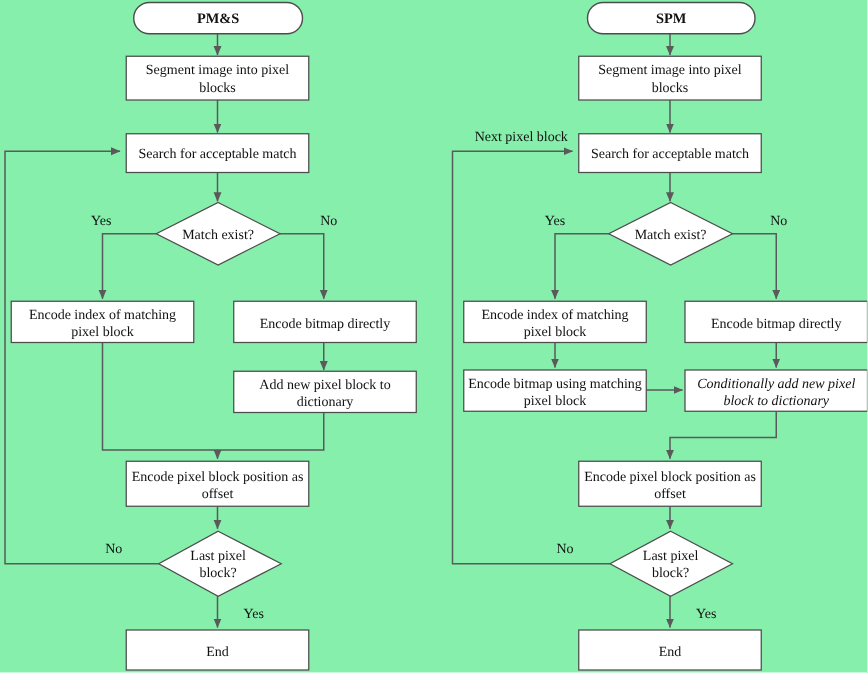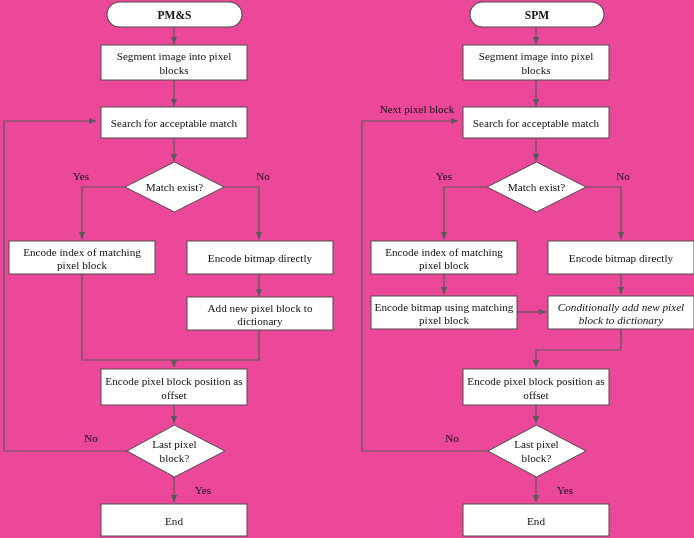--- a/index.html
+++ b/index.html
@@ -1,18 +1,18 @@
 <!DOCTYPE html>
 <html><head>
 <meta charset="utf-8">
 <style>
   html,body{margin:0;padding:0;background:#ffffff;}
   body{width:694px;height:538px;overflow:hidden;
        font-family:"Liberation Serif","DejaVu Serif",serif;}
-  #stage{position:relative;width:694px;height:538px;background:#ec4899;}
+  #stage{position:relative;width:694px;height:538px;background:#86efac;}
   svg{position:absolute;top:0;left:0;width:694px;height:538px;}
   .nodebox{fill:#ffffff;stroke:#4c4c4c;stroke-width:1;}
   .nodeterm{fill:#ffffff;stroke:#4c4c4c;stroke-width:1.1;}
   .nodediam{fill:#ffffff;stroke:#4c4c4c;stroke-width:1;}
   .edge{fill:none;stroke:#5a5a5a;stroke-width:1.2;}
   .nodetext{font-family:"Liberation Serif","DejaVu Serif",serif;
             font-size:11.2px;fill:#111111;text-anchor:middle;}
   .nodetext.bold{font-weight:bold;font-size:11.5px;}
   .nodetext.ital{font-style:italic;}
   .edgelabel{font-family:"Liberation Serif","DejaVu Serif",serif;

